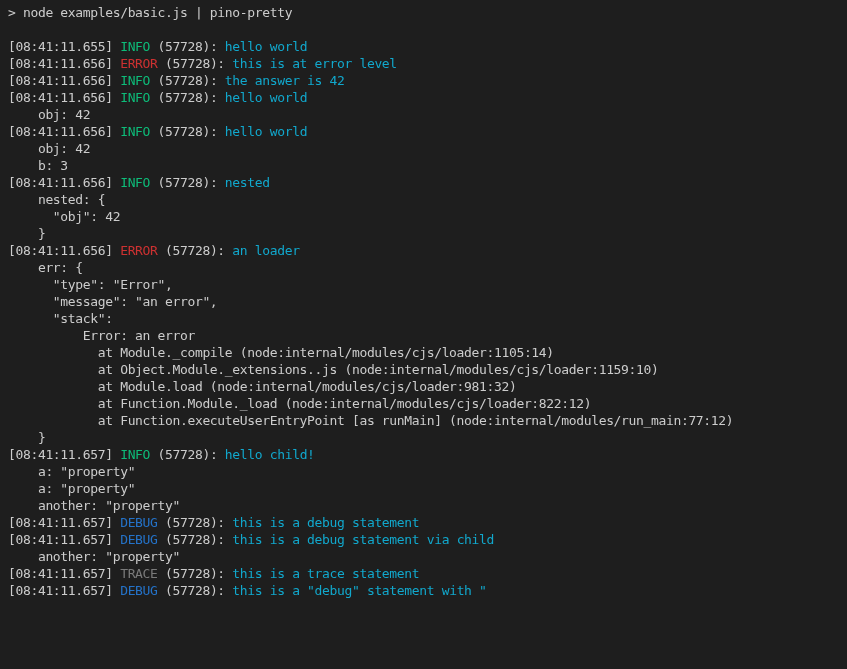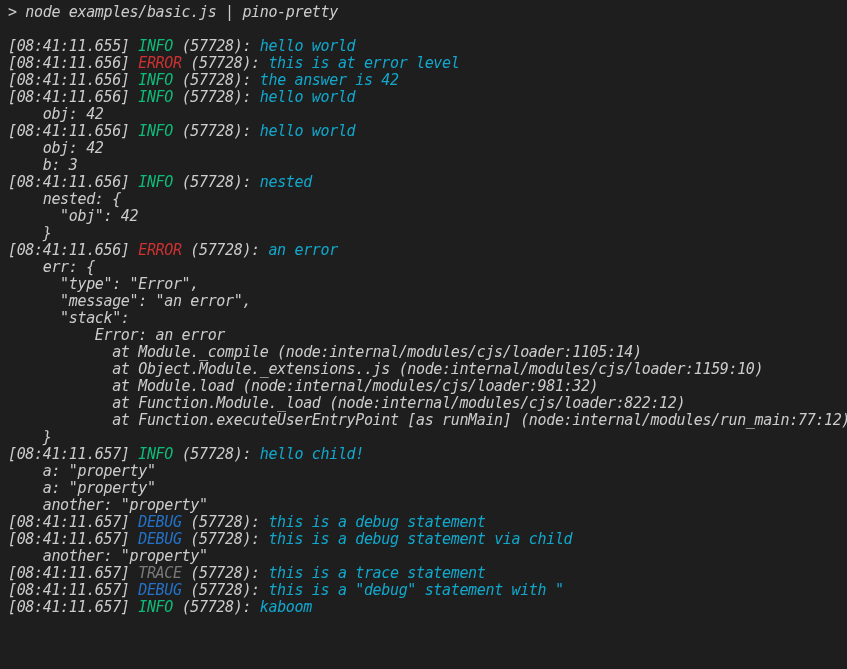--- a/index.html
+++ b/index.html
@@ -17,28 +17,27 @@
     height: 669px;
     overflow: hidden;
     background: var(--bg);
   }
   .terminal {
     position: absolute;
     inset: 0;
     background: var(--bg);
     color: var(--fg);
     font-family: "DejaVu Sans Mono", monospace;
-    font-size: 15px;
+    font-size: 13px;
     line-height: 17px;
     letter-spacing: -0.35px;
     padding: 4px 0 0 8px;
     box-sizing: border-box;
     overflow: hidden;
     cursor: text;
-    font-style: italic;
   }
   .line {
     white-space: pre;
     height: 17px;
   }
   .c-fg    { color: var(--fg); }
   .c-green { color: var(--green); }
   .c-red   { color: var(--red); }
   .c-blue  { color: var(--blue); }
   .c-cyan  { color: var(--cyan); }
@@ -56,36 +55,35 @@
       <div class="line"><span class="c-fg">[08:41:11.656] </span><span class="c-green">INFO</span><span class="c-fg"> (57728): </span><span class="c-cyan">the answer is 42</span></div>
       <div class="line"><span class="c-fg">[08:41:11.656] </span><span class="c-green">INFO</span><span class="c-fg"> (57728): </span><span class="c-cyan">hello world</span></div>
       <div class="line"><span class="c-fg">    obj: 42</span></div>
       <div class="line"><span class="c-fg">[08:41:11.656] </span><span class="c-green">INFO</span><span class="c-fg"> (57728): </span><span class="c-cyan">hello world</span></div>
       <div class="line"><span class="c-fg">    obj: 42</span></div>
       <div class="line"><span class="c-fg">    b: 3</span></div>
       <div class="line"><span class="c-fg">[08:41:11.656] </span><span class="c-green">INFO</span><span class="c-fg"> (57728): </span><span class="c-cyan">nested</span></div>
       <div class="line"><span class="c-fg">    nested: {</span></div>
       <div class="line"><span class="c-fg">      "obj": 42</span></div>
       <div class="line"><span class="c-fg">    }</span></div>
-      <div class="line"><span class="c-fg">[08:41:11.656] </span><span class="c-red">ERROR</span><span class="c-fg"> (57728): </span><span class="c-cyan">an error</span></div>
+      <div class="line"><span class="c-fg">[08:41:11.656] </span><span class="c-red">ERROR</span><span class="c-fg"> (57728): </span><span class="c-cyan">an loader</span></div>
       <div class="line"><span class="c-fg">    err: {</span></div>
       <div class="line"><span class="c-fg">      "type": "Error",</span></div>
       <div class="line"><span class="c-fg">      "message": "an error",</span></div>
       <div class="line"><span class="c-fg">      "stack":</span></div>
       <div class="line"><span class="c-fg">          Error: an error</span></div>
       <div class="line"><span class="c-fg">            at Module._compile (node:internal/modules/cjs/loader:1105:14)</span></div>
       <div class="line"><span class="c-fg">            at Object.Module._extensions..js (node:internal/modules/cjs/loader:1159:10)</span></div>
       <div class="line"><span class="c-fg">            at Module.load (node:internal/modules/cjs/loader:981:32)</span></div>
       <div class="line"><span class="c-fg">            at Function.Module._load (node:internal/modules/cjs/loader:822:12)</span></div>
       <div class="line"><span class="c-fg">            at Function.executeUserEntryPoint [as runMain] (node:internal/modules/run_main:77:12)</span></div>
       <div class="line"><span class="c-fg">    }</span></div>
       <div class="line"><span class="c-fg">[08:41:11.657] </span><span class="c-green">INFO</span><span class="c-fg"> (57728): </span><span class="c-cyan">hello child!</span></div>
       <div class="line"><span class="c-fg">    a: "property"</span></div>
       <div class="line"><span class="c-fg">    a: "property"</span></div>
       <div class="line"><span class="c-fg">    another: "property"</span></div>
       <div class="line"><span class="c-fg">[08:41:11.657] </span><span class="c-blue">DEBUG</span><span class="c-fg"> (57728): </span><span class="c-cyan">this is a debug statement</span></div>
       <div class="line"><span class="c-fg">[08:41:11.657] </span><span class="c-blue">DEBUG</span><span class="c-fg"> (57728): </span><span class="c-cyan">this is a debug statement via child</span></div>
       <div class="line"><span class="c-fg">    another: "property"</span></div>
       <div class="line"><span class="c-fg">[08:41:11.657] </span><span class="c-gray">TRACE</span><span class="c-fg"> (57728): </span><span class="c-cyan">this is a trace statement</span></div>
       <div class="line"><span class="c-fg">[08:41:11.657] </span><span class="c-blue">DEBUG</span><span class="c-fg"> (57728): </span><span class="c-cyan">this is a "debug" statement with "</span></div>
-      <div class="line"><span class="c-fg">[08:41:11.657] </span><span class="c-green">INFO</span><span class="c-fg"> (57728): </span><span class="c-cyan">kaboom</span></div>
     </div>
 </div>
 
 </body></html>

